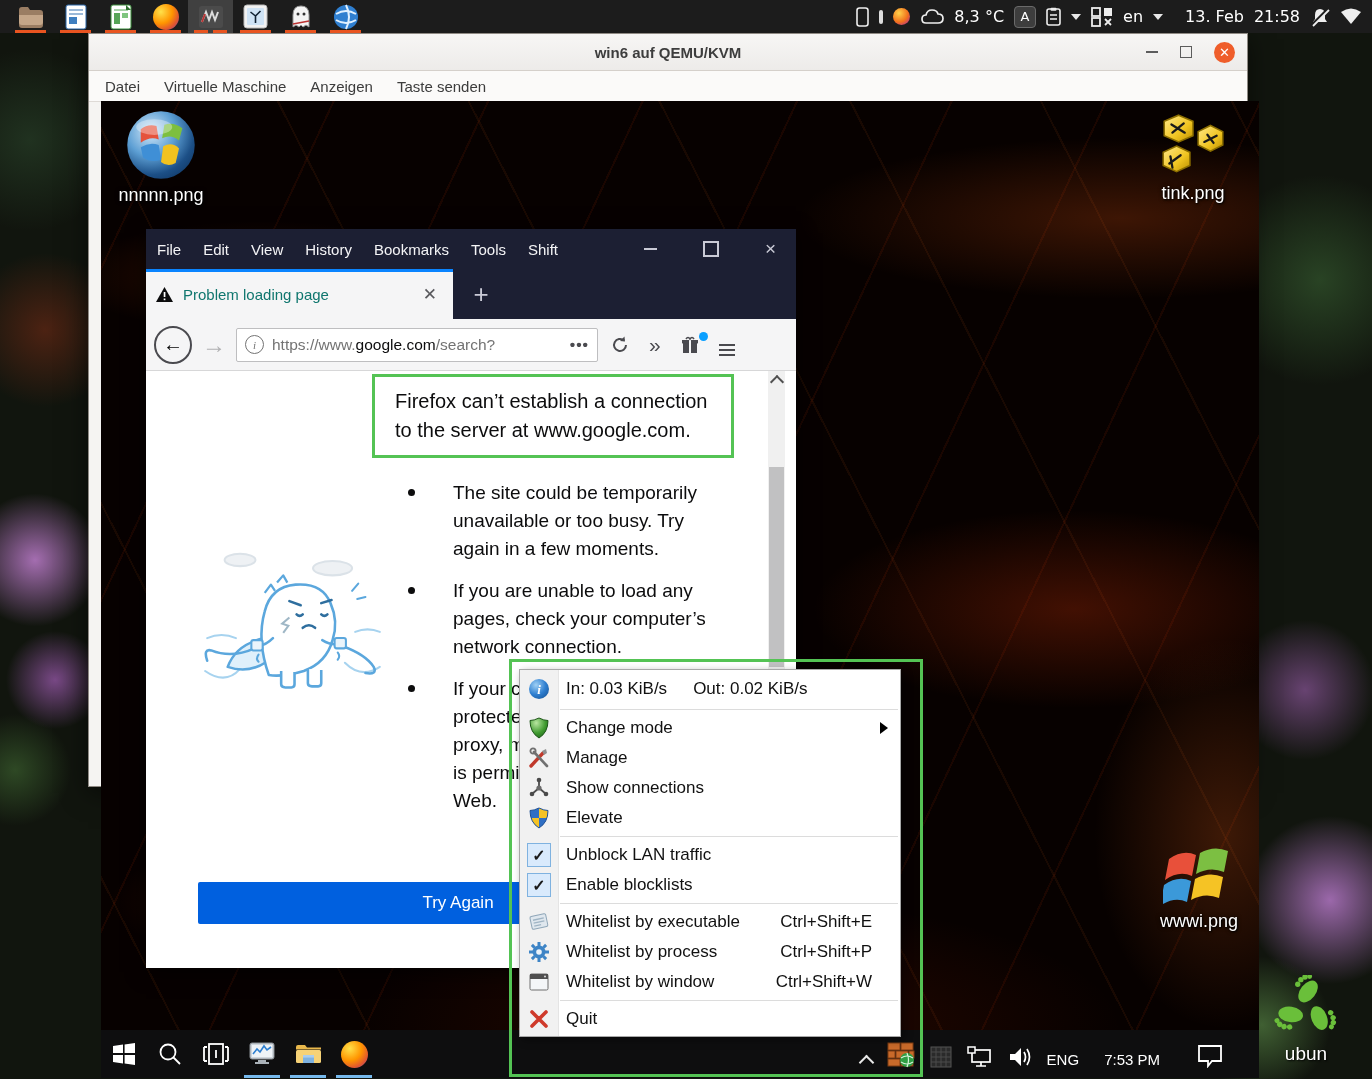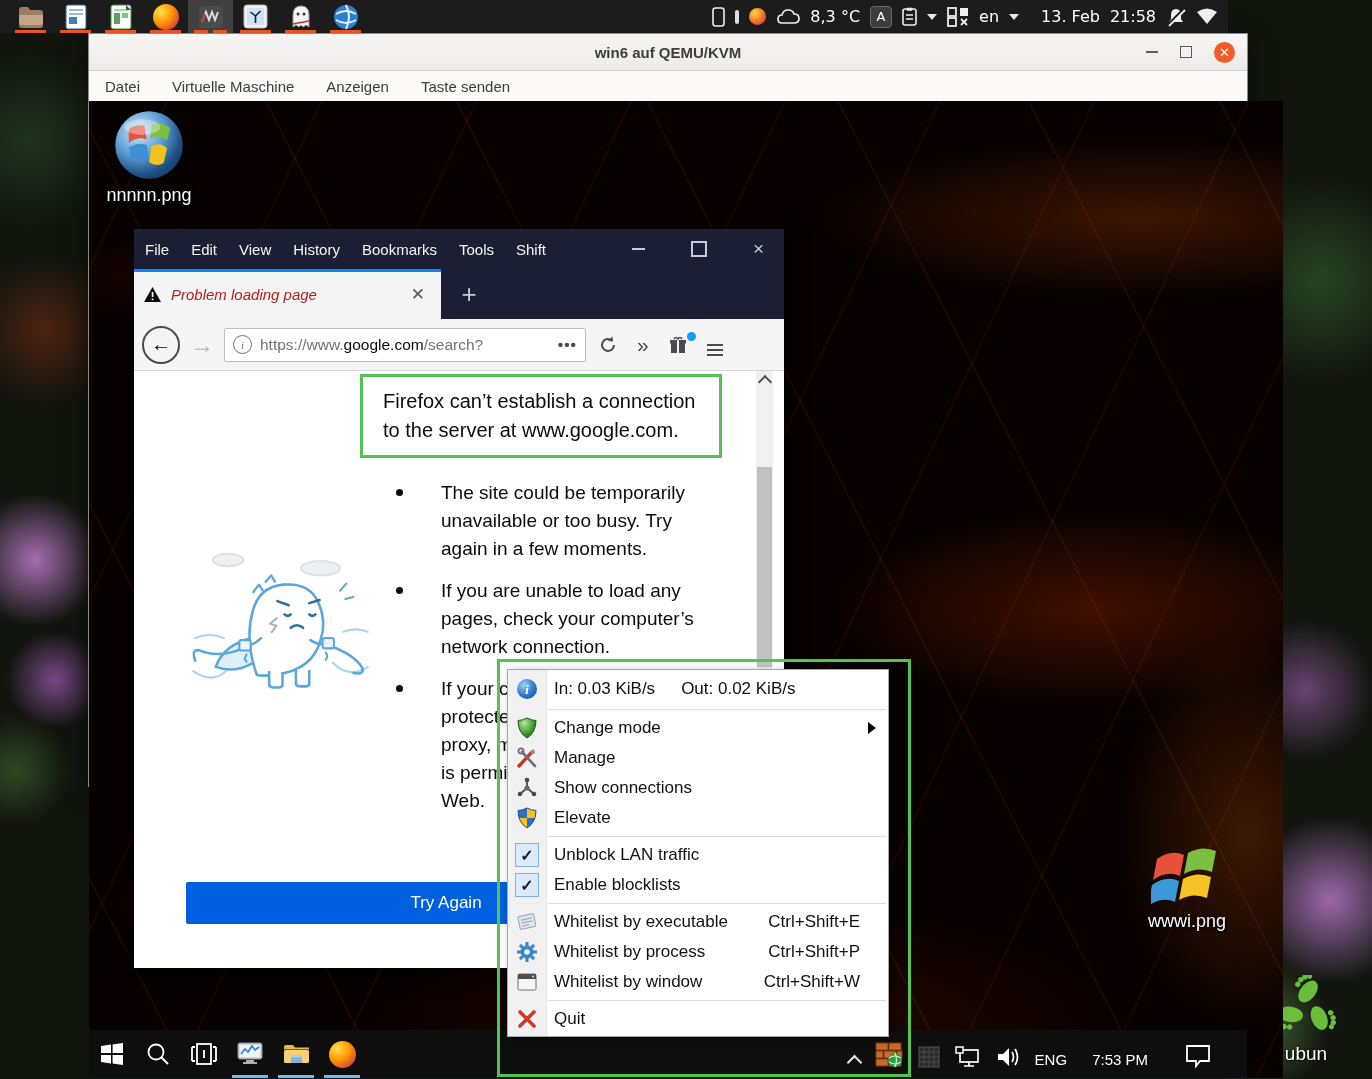--- a/index.html
+++ b/index.html
@@ -10,68 +10,68 @@
       radial-gradient(circle 80px at 15px 770px, rgba(70,115,55,.55), transparent 70%),
       radial-gradient(circle 120px at 1330px 900px, rgba(190,125,210,.8), transparent 70%),
       radial-gradient(circle 95px at 1262px 1025px, rgba(95,145,75,.6), transparent 72%),
       radial-gradient(circle 100px at 1305px 690px, rgba(175,105,195,.55), transparent 70%),
       radial-gradient(circle 150px at 1320px 280px, rgba(45,75,40,.85), transparent 70%),
       radial-gradient(circle 110px at 45px 330px, rgba(125,45,22,.55), transparent 70%),
       radial-gradient(circle 130px at 30px 140px, rgba(35,55,35,.85), transparent 70%),
       #11150e;}
   .abs{position:absolute;}
   
-  .panel{left:0;top:0;width:1228px;height:33px;background:#1c1c1c;color:#fff;display:flex;align-items:center;z-index:50;}
+  .panel{left:0;top:0;width:1372px;height:33px;background:#1c1c1c;color:#fff;display:flex;align-items:center;z-index:50;}
   .launchers{display:flex;height:33px;align-items:center;padding-left:8px;}
   .slot{width:45px;height:33px;position:relative;display:flex;align-items:center;justify-content:center;}
   .slot.active{background:rgba(255,255,255,.16);}
   .uline{position:absolute;bottom:0;left:7px;width:31px;height:3px;background:#e95420;}
   .uline2a{position:absolute;bottom:0;left:6px;width:14px;height:3px;background:#e95420;}
   .uline2b{position:absolute;bottom:0;left:25px;width:14px;height:3px;background:#e95420;}
   .sysarea{margin-left:auto;display:flex;align-items:center;gap:10px;padding-right:10px;font-size:16px;font-family:"DejaVu Sans",sans-serif;}
   .sysarea .txt{white-space:nowrap;}
   .abadge{width:20px;height:20px;border-radius:4px;background:#3d3d3d;border:1px solid #6a6a6a;font-size:13px;display:flex;align-items:center;justify-content:center;}
   .caret{width:0;height:0;border-left:5px solid transparent;border-right:5px solid transparent;border-top:6px solid #e8e8e8;display:inline-block;}
   .flamedot{width:17px;height:17px;border-radius:50%;background:radial-gradient(circle at 35% 30%,#ffd24a,#f2711c 55%,#a21caf);}
   .thermo{width:4px;height:14px;border-radius:3px;background:#ddd;}
   
   .qemu{left:88px;top:33px;width:1160px;height:754px;background:#f5f4f2;border:1px solid #8f8a84;box-sizing:border-box;box-shadow:0 6px 24px rgba(0,0,0,.55);z-index:10;}
   .qtitle{height:36px;background:linear-gradient(#f7f6f5,#edebe9);border-bottom:1px solid #d5d0cb;display:flex;align-items:center;position:relative;border-radius:6px 6px 0 0;}
   .qtitle .t{position:absolute;left:0;right:0;text-align:center;font-weight:bold;font-size:15px;color:#3d3d3d;}
   .qbtns{margin-left:auto;display:flex;align-items:center;gap:22px;padding-right:12px;z-index:2;}
   .qmin{width:12px;height:2px;background:#5c5c5c;}
   .qmax{width:10px;height:10px;border:1.5px solid #5c5c5c;}
   .qclose{width:21px;height:21px;border-radius:50%;background:#ef5d2a;color:#fff;font-size:13px;display:flex;align-items:center;justify-content:center;}
-  .qmenu{height:30px;background:#fbfaf9;border-bottom:1px solid #dedad6;display:flex;align-items:center;gap:12px;padding-left:6px;font-size:15px;color:#3c3c3c;}
+  .qmenu{height:30px;background:#fbfaf9;border-bottom:1px solid #dedad6;display:flex;align-items:center;gap:4px;padding-left:6px;font-size:15px;color:#3c3c3c;}
   .qmenu span{padding:4px 10px;}
   
-  .vmscreen{left:0;top:67px;width:1158px;height:977px;overflow:hidden;background:
+  .vmscreen{left:12px;top:67px;width:1158px;height:977px;overflow:hidden;background:
       radial-gradient(ellipse 320px 90px at 14% 18%, rgba(255,85,10,.16), transparent 62%),
       radial-gradient(ellipse 520px 130px at 88% 12%, rgba(255,95,20,.22), transparent 62%),
       radial-gradient(ellipse 420px 160px at 84% 52%, rgba(235,60,10,.26), transparent 62%),
       radial-gradient(ellipse 200px 300px at 97% 75%, rgba(255,110,30,.22), transparent 65%),
       radial-gradient(ellipse 360px 110px at 20% 82%, rgba(255,70,10,.20), transparent 62%),
       radial-gradient(ellipse 620px 210px at 55% 95%, rgba(210,45,0,.17), transparent 62%),
       repeating-linear-gradient(115deg, transparent 0 70px, rgba(255,60,0,.08) 70px 72px, transparent 72px 140px),
       repeating-linear-gradient(63deg, transparent 0 90px, rgba(255,110,25,.07) 90px 92px, transparent 92px 170px),
-      #070100; padding-left: 36px;}
+      #070100;}
   .vicon{position:absolute;width:92px;text-align:center;color:#fff;}
   .vicon .lbl{font-size:18px;margin-top:4px;text-shadow:1px 1px 2px #000,0 0 4px #000;}
   
   .ff{left:45px;top:128px;width:650px;height:739px;background:#fff;box-shadow:0 4px 18px rgba(0,0,0,.6);z-index:20;}
   .ffmenubar{height:40px;background:#1c1f33;display:flex;align-items:center;color:#f4f4f6;font-size:15px;text-align:center;}
   .ffmenubar .mi{padding:4px 11px;}
   .ffwb{margin-left:auto;display:flex;align-items:center;gap:46px;padding-right:20px;color:#c9cad6;}
   .ffwb .mn{width:13px;height:2px;background:#c9cad6;}
   .ffwb .mx{width:12px;height:12px;border:2px solid #c9cad6;}
   .ffwb .cl{font-size:19px;line-height:12px;}
   .fftabbar{height:50px;background:#1c1f33;position:relative;}
   .fftab{position:absolute;left:0;top:0;width:307px;height:50px;background:#f5f5f6;display:flex;align-items:center;padding:0 10px;box-sizing:border-box;}
   .fftab::before{content:"";position:absolute;left:0;top:0;right:0;height:3px;background:#0a84ff;}
-  .fftab .title{font-size:15px;color:#b91c1c;margin-left:10px;flex:1;font-style:italic;}
+  .fftab .title{font-size:15px;color:#0f766e;margin-left:10px;flex:1;}
   .fftab .x{color:#5a5a5e;font-size:17px;padding:2px 6px;}
   .newtab{position:absolute;left:318px;top:8px;width:34px;height:34px;color:#c9cad6;font-size:26px;display:flex;align-items:center;justify-content:center;}
   .ffnav{height:52px;background:#f5f5f6;border-bottom:1px solid #d7d7d8;display:flex;align-items:center;padding:0 8px;box-sizing:border-box;gap:6px;}
   .backc{width:34px;height:34px;border:2px solid #4a4a4f;border-radius:50%;display:flex;align-items:center;justify-content:center;font-size:20px;}
   .fwd{color:#b1b1b3;font-size:24px;padding:0 4px;}
   .urlbar{flex:0 0 362px;height:34px;background:#fff;border:1px solid #bebec0;border-radius:2px;display:flex;align-items:center;padding:0 8px;box-sizing:border-box;font-size:15.5px;overflow:hidden;}
   .urlbar .info{width:17px;height:17px;border:1.5px solid #737373;border-radius:50%;color:#737373;font-size:11px;display:flex;align-items:center;justify-content:center;flex:0 0 17px;margin-right:8px;font-style:italic;font-family:"Liberation Serif",serif;}
   .urlbar .gray{color:#737373;white-space:nowrap;}
   .urlbar .dom{color:#0c0c0d;white-space:nowrap;}
   .urlbar .dots{margin-left:auto;color:#4a4a4f;letter-spacing:1px;font-weight:bold;}
@@ -253,20 +253,42 @@
         <circle cx="32" cy="32" r="30" fill="url(#orb)"></circle>
         <path d="M14 30 q8 -6 16 -3 l-2 -12 q-8 -2 -14 3 z" fill="#e5533c"></path>
         <path d="M33 26 q8 -4 15 2 l3 -11 q-8 -6 -16 -3 z" fill="#7dbf3f"></path>
         <path d="M14 34 q8 -5 16 -2 l2 13 q-9 3 -16 -2 z" fill="#3f8fd6"></path>
         <path d="M34 33 q8 -4 14 2 l-3 13 q-7 4 -13 -1 z" fill="#f2c21f"></path>
         <ellipse cx="26" cy="16" rx="16" ry="7" fill="rgba(255,255,255,.35)"></ellipse>
       </svg>
       <div class="lbl">nnnnn.png</div>
     </div>
 
+    <div class="vicon" style="left:1046px;top:10px;">
+      <svg width="74" height="68" viewBox="0 0 72 64" style="margin:0 auto">
+        <defs>
+            <linearGradient id="hx" x1="0" y1="0" x2="1" y2="1">
+              <stop offset="0" stop-color="#ffe98a"></stop>
+              <stop offset=".6" stop-color="#f0c420"></stop>
+              <stop offset="1" stop-color="#b98d00"></stop>
+            </linearGradient>
+          </defs>
+        <g stroke="#8a6d00" stroke-width="1.5" fill="url(#hx)">
+          <polygon points="22,3 36,9 36,23 22,29 8,23 8,9"></polygon>
+          <polygon points="53,13 65,19 65,32 53,38 41,32 41,19"></polygon>
+          <polygon points="20,33 33,39 33,52 20,58 7,52 7,39"></polygon>
+        </g>
+        <g stroke="#1a1a1a" stroke-width="2.2" stroke-linecap="round" fill="none">
+          <path d="M15 12 l13 8 M27 11 l-11 9"></path>
+          <path d="M47 29 l12 -6 M50 22 l6 8"></path>
+          <path d="M13 50 l11 -8 M14 43 l2 11"></path>
+        </g>
+      </svg>
+      <div class="lbl">tink.png</div>
+    </div>
 
     <div class="vicon" style="left:1052px;top:742px;">
       <svg width="72" height="64" viewBox="0 0 72 64" style="margin:0 auto">
         <path d="M6 16 q14 -10 27 -4 l-4 21 q-13 -6 -27 4 z" fill="#e8503a"></path>
         <path d="M37 10 q14 -8 28 -2 l-4 21 q-14 -6 -28 2 z" fill="#7cbf42"></path>
         <path d="M1 42 q14 -10 27 -4 l-4 21 q-13 -6 -27 4 z" fill="#3b99d9"></path>
         <path d="M32 36 q14 -8 28 -2 l-4 21 q-14 -6 -28 2 z" fill="#f5c325"></path>
       </svg>
       <div class="lbl">wwwi.png</div>
     </div>

